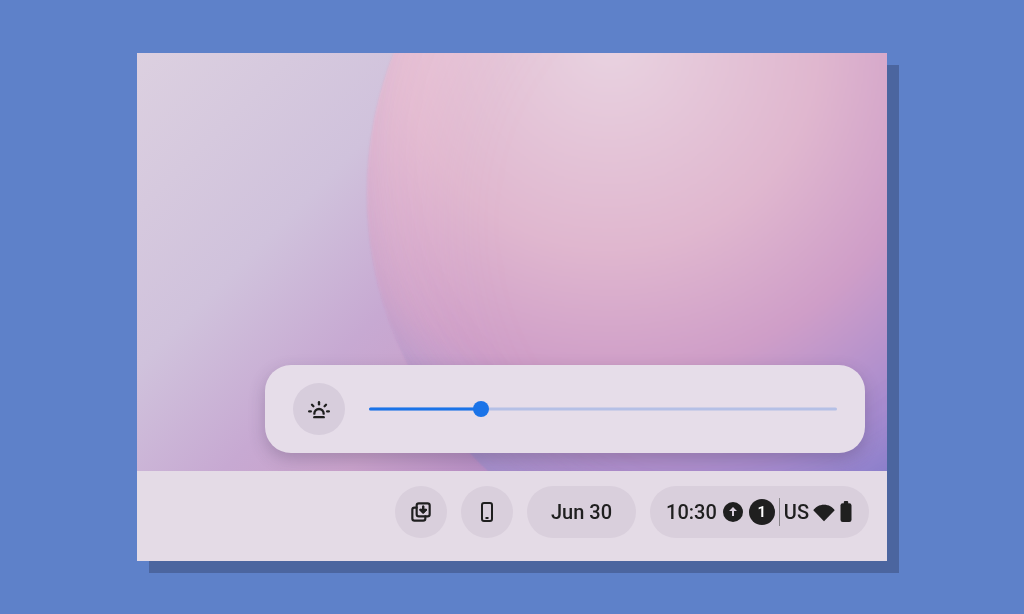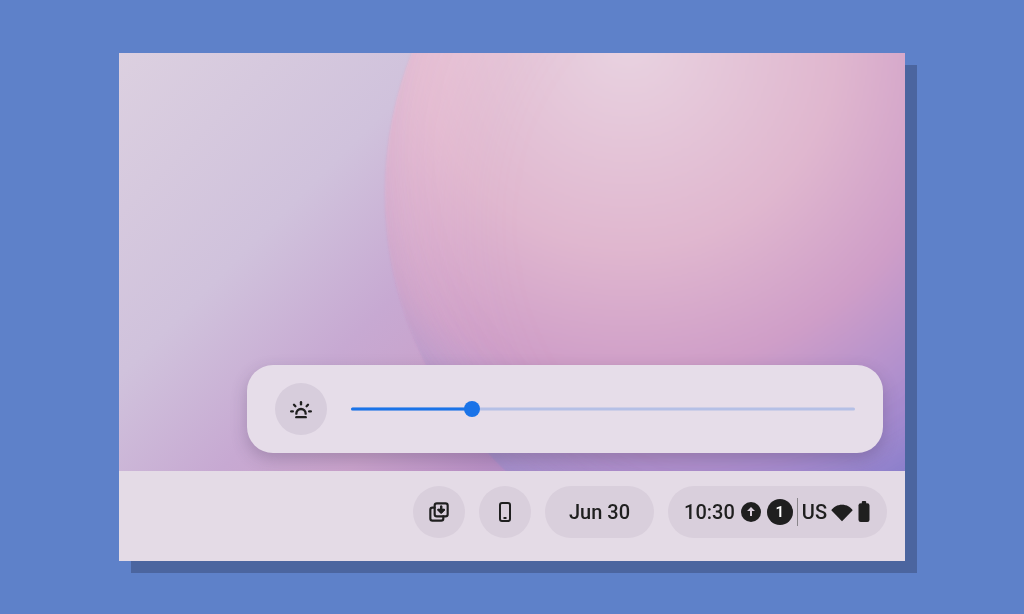--- a/index.html
+++ b/index.html
@@ -2,21 +2,20 @@
 <html><head>
 <meta charset="utf-8">
 <style>
   html,body{margin:0;padding:0;width:1024px;height:614px;font-family:"Google Sans",Roboto,Arial,sans-serif;}
   body{background:#5e81c9;display:flex;align-items:center;justify-content:center;}
   .frame{
     position:relative;width:750px;height:508px;
     background:linear-gradient(135deg,#dcd0e0 0%,#d0c2dc 25%,#c7a9d2 40%,#c9a2cb 50%,#b990c5 60%,#8e7fc6 80%,#7b7cce 100%);
     box-shadow:12px 12px 0 rgba(40,50,80,.35);
     overflow:hidden;
-    padding-left:36px;
   }
   
   .sphere{
     position:absolute;top:-240px;right:-240px;width:760px;height:760px;border-radius:50%;
     background:
       radial-gradient(circle at 32% 30%, #e9d3e1 0%, #e0b7cf 28%, #cf9ec8 45%, #a68bcf 62%, #7e7fd2 78%, #6f78cd 100%);
     filter:blur(1px);
   }
   .sphere-rim{
     position:absolute;top:-240px;right:-240px;width:760px;height:760px;border-radius:50%;

